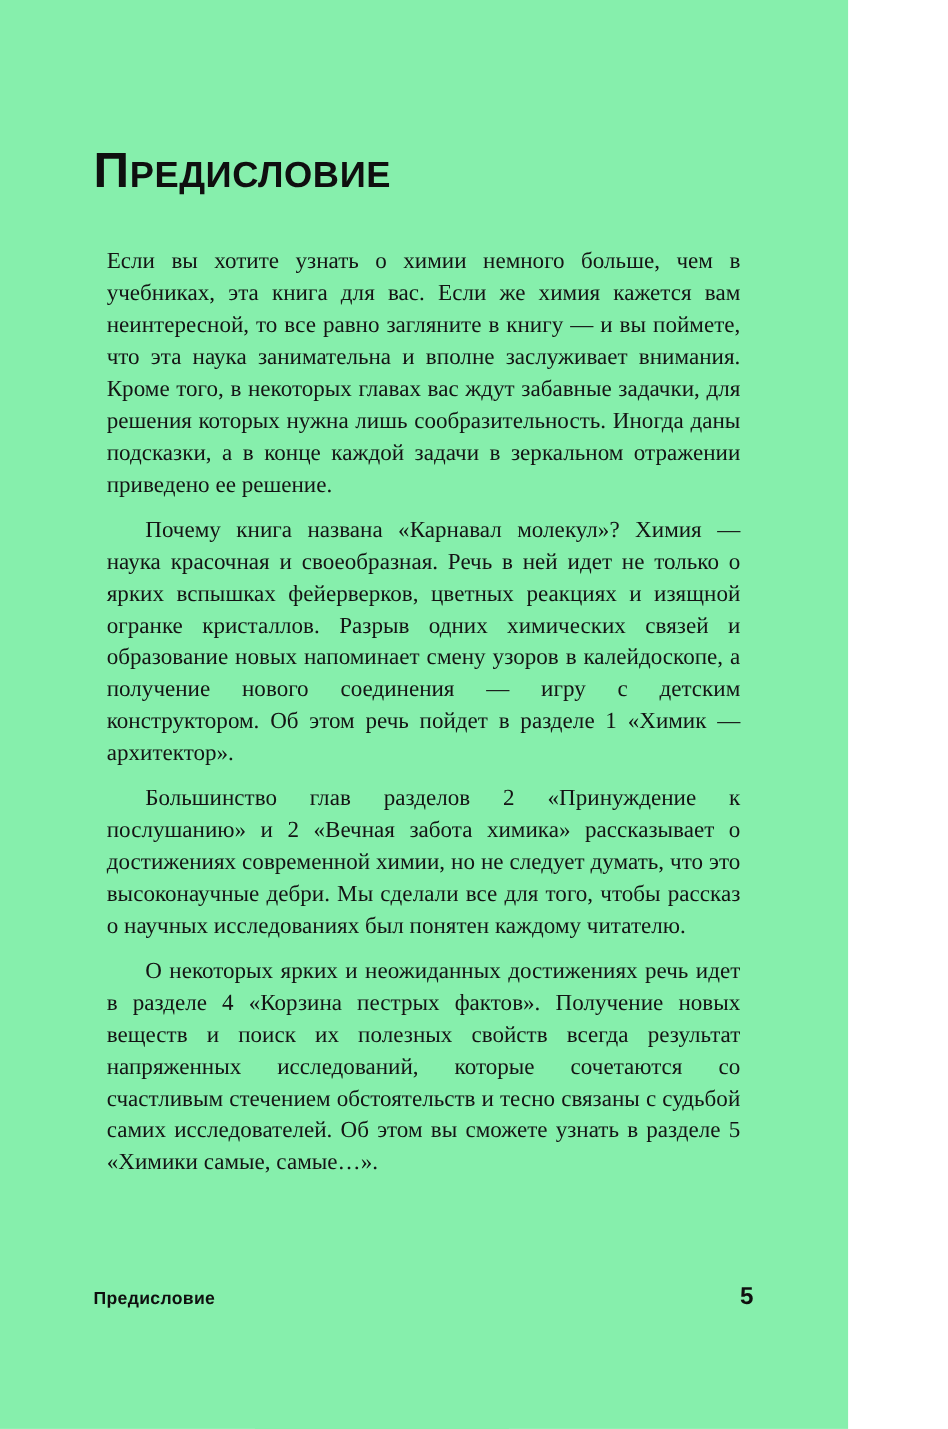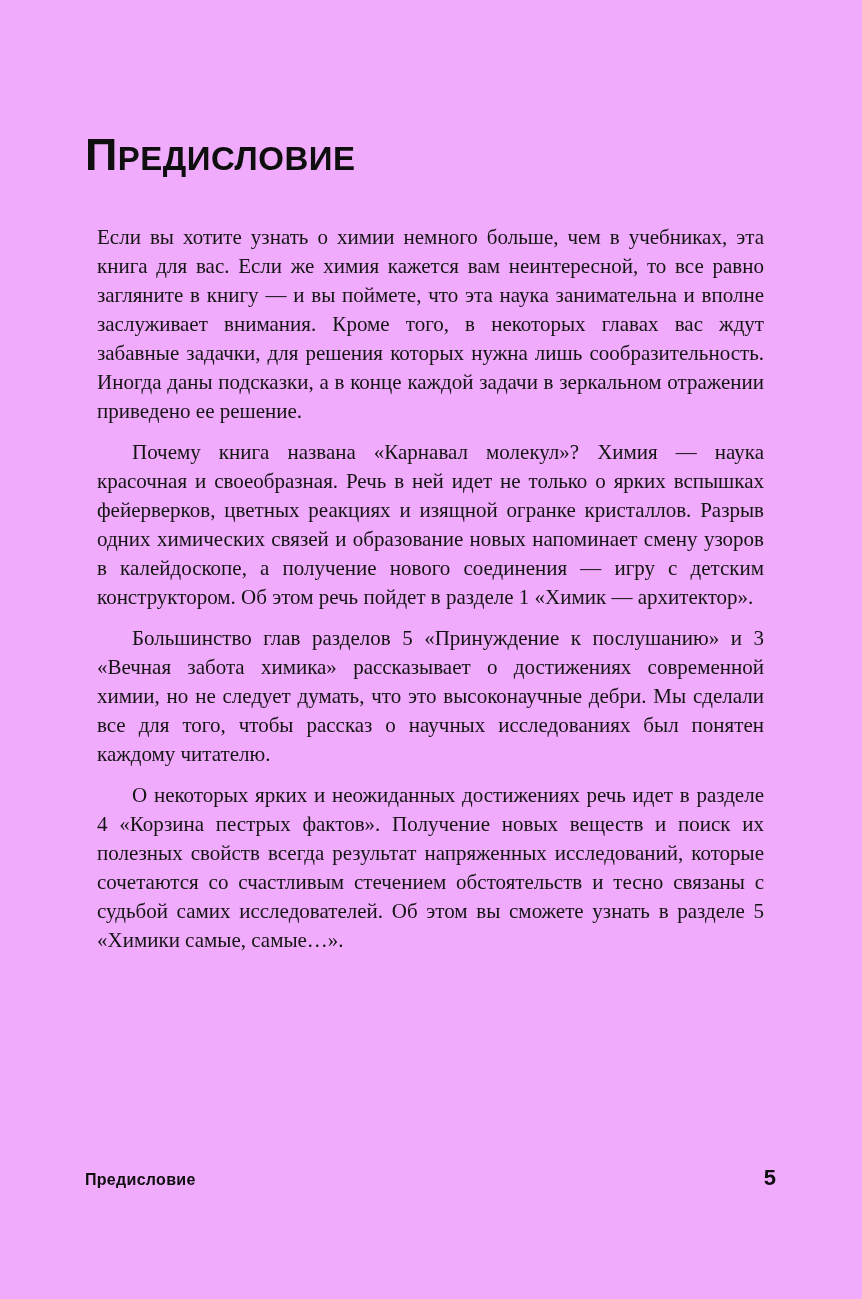--- a/index.html
+++ b/index.html
@@ -2,23 +2,23 @@
 <html lang="ru"><head>
   <meta charset="utf-8">
   <style>
     html, body {
       margin: 0;
       padding: 0;
       background: #ffffff;
     }
     .page {
       position: relative;
-      width: 862px;
+      width: 771px;
       height: 1299px;
-      background: #f0abfc;
+      background: #86efac;
       box-sizing: border-box;
       overflow: hidden;
       color: #131313;
     }
     .content {
       position: absolute;
       left: 85px;
       right: 86px;
       top: 132px;
     }
@@ -74,21 +74,21 @@
 <div class="page">
   <div class="content">
 
     <h1 class="title">
       <span class="initial">П</span><span class="rest">РЕДИСЛОВИЕ</span>
     </h1>
 
     <div class="body-text">
       <p>Если вы хотите узнать о химии немного больше, чем в учебниках, эта книга для вас. Если же химия кажется вам неинтересной, то все равно загляните в книгу — и вы поймете, что эта наука занимательна и вполне заслуживает внимания. Кроме того, в некоторых главах вас ждут забавные задачки, для решения которых нужна лишь сообразительность. Иногда даны подсказки, а в конце каждой задачи в зеркальном отражении приведено ее решение.</p>
       <p class="indent">Почему книга названа «Карнавал молекул»? Химия — наука красочная и своеобразная. Речь в ней идет не только о ярких вспышках фейерверков, цветных реакциях и изящной огранке кристаллов. Разрыв одних химических связей и образование новых напоминает смену узоров в калейдоскопе, а получение нового соединения — игру с детским конструктором. Об этом речь пойдет в разделе 1 «Химик — архитектор».</p>
-      <p class="indent">Большинство глав разделов 5 «Принуждение к послушанию» и 3 «Вечная забота химика» рассказывает о достижениях современной химии, но не следует думать, что это высоконаучные дебри. Мы сделали все для того, чтобы рассказ о научных исследованиях был понятен каждому читателю.</p>
+      <p class="indent">Большинство глав разделов 2 «Принуждение к послушанию» и 2 «Вечная забота химика» рассказывает о достижениях современной химии, но не следует думать, что это высоконаучные дебри. Мы сделали все для того, чтобы рассказ о научных исследованиях был понятен каждому читателю.</p>
       <p class="indent">О некоторых ярких и неожиданных достижениях речь идет в разделе 4 «Корзина пестрых фактов». Получение новых веществ и поиск их полезных свойств всегда результат напряженных исследований, которые сочетаются со счастливым стечением обстоятельств и тесно связаны с судьбой самих исследователей. Об этом вы сможете узнать в разделе 5 «Химики самые, самые…».</p>
     </div>
 
   </div>
 
   <div class="footer">
     <span class="section">Предисловие</span>
     <span class="page-number">5</span>
   </div>
 </div>

